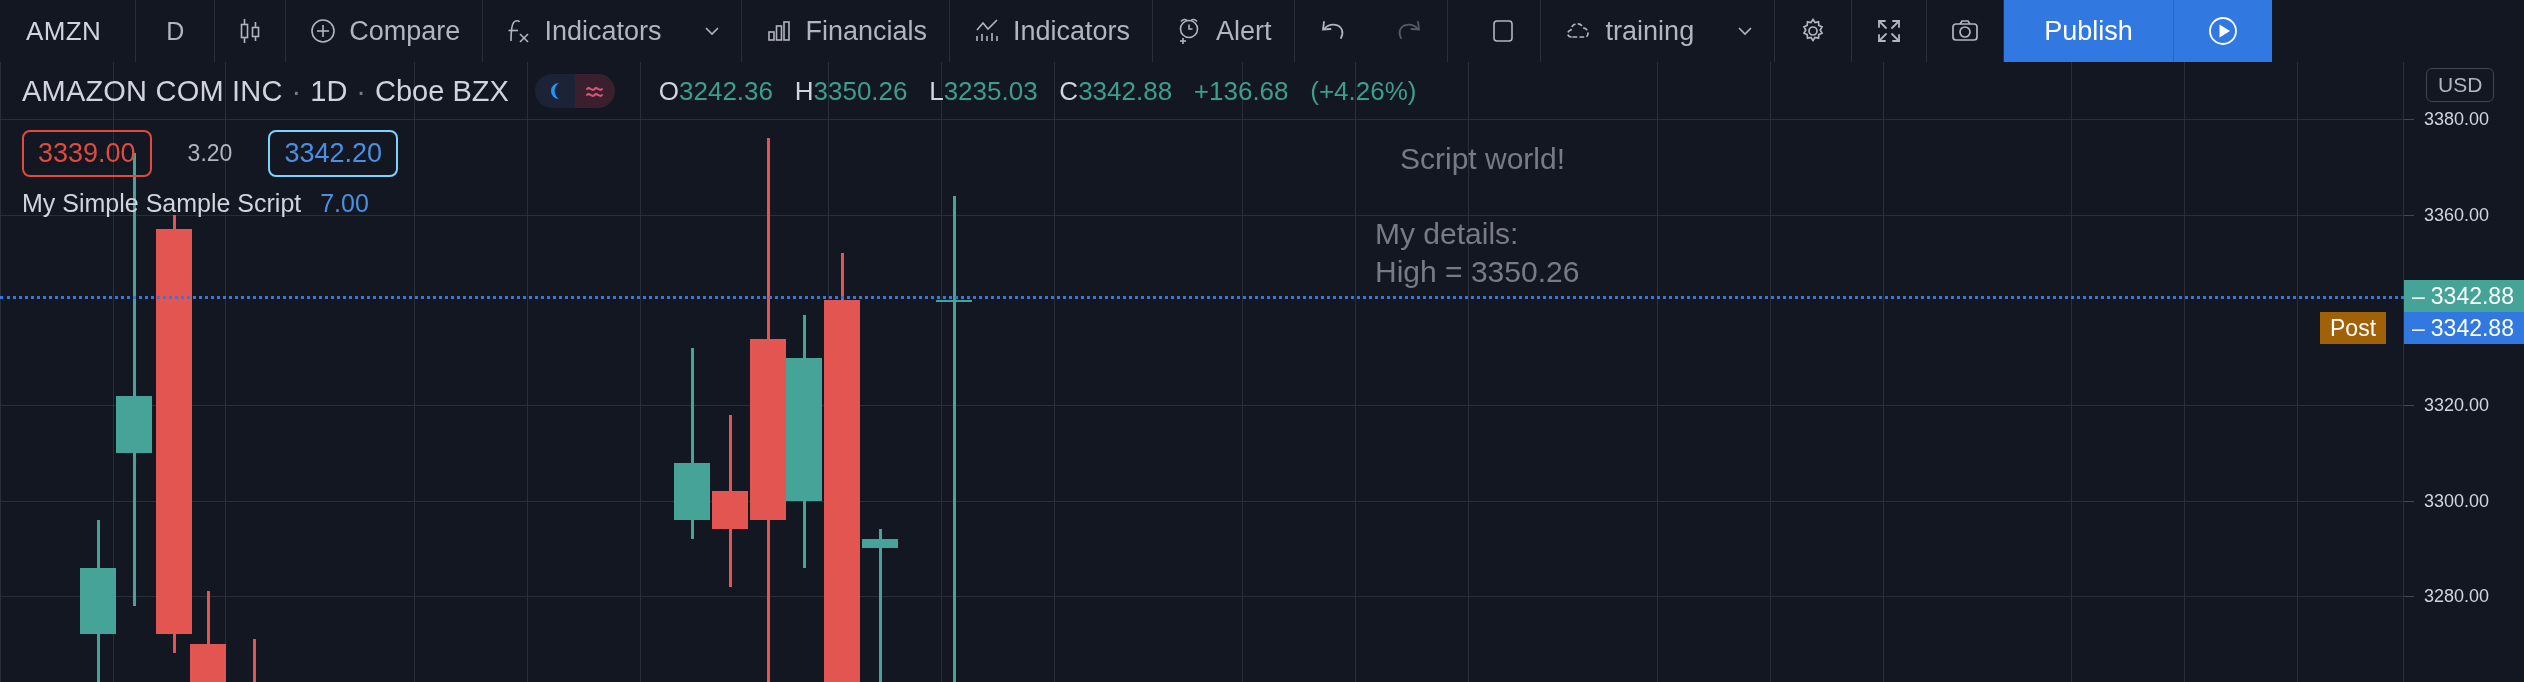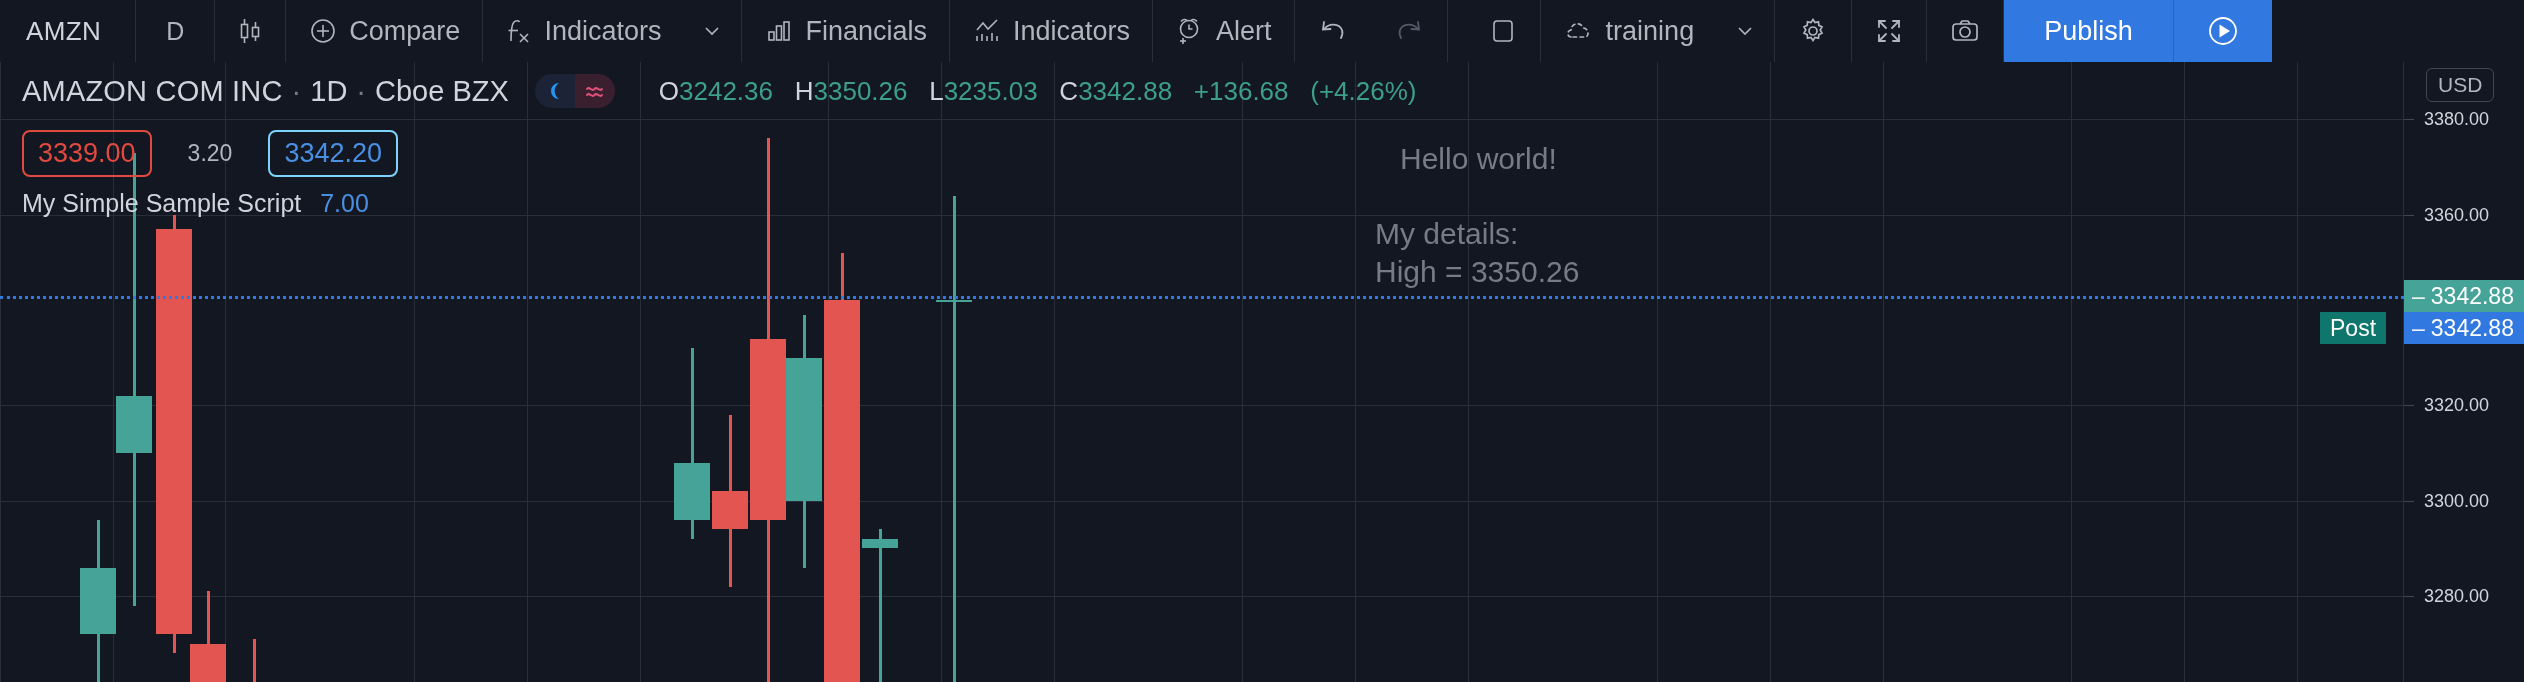--- a/index.html
+++ b/index.html
@@ -122,21 +122,21 @@
     position:absolute;left:0;width:120px;height:32px;
     display:flex;align-items:center;
     font-size:23px;color:#fff;
     box-sizing:border-box;padding-left:8px;
   }
   .axis-badge .dash{margin-right:6px;opacity:.9;}
   .badge-last{background:#46a398;}
   .badge-post{background:#3179e0;}
   .post-tag{
     position:absolute;height:32px;
-    background:#0f766e;color:#fff;font-size:23px;
+    background:#a16207;color:#fff;font-size:23px;
     display:flex;align-items:center;padding:0 10px;
     box-sizing:border-box;
   }
 </style>
 </head>
 <body>
 
 <div class="app">
 
   <div class="toolbar">
@@ -441,21 +441,21 @@
         <span class="pbox-spread">3.20</span>
         <span class="pbox pbox-ask">3342.20</span>
       </div>
 
       <div class="legend-row3">
         <span>My Simple Sample Script</span>
         <span class="scriptval">7.00</span>
       </div>
     </div>
 
-    <div class="annot annot-hello">Hello world!</div>
+    <div class="annot annot-hello">Script world!</div>
     <div class="annot annot-details">My details:
 High = 3350.26</div>
   </div>
 
   <div class="axis" id="axis">
     <div class="axis-usd">USD</div>
 
   <div class="axis-tick" style="top: 57.2308px;"></div>
       <div class="axis-lbl" style="top: 57.2308px;">3380.00</div>
       <div class="axis-tick" style="top: 152.615px;"></div>

